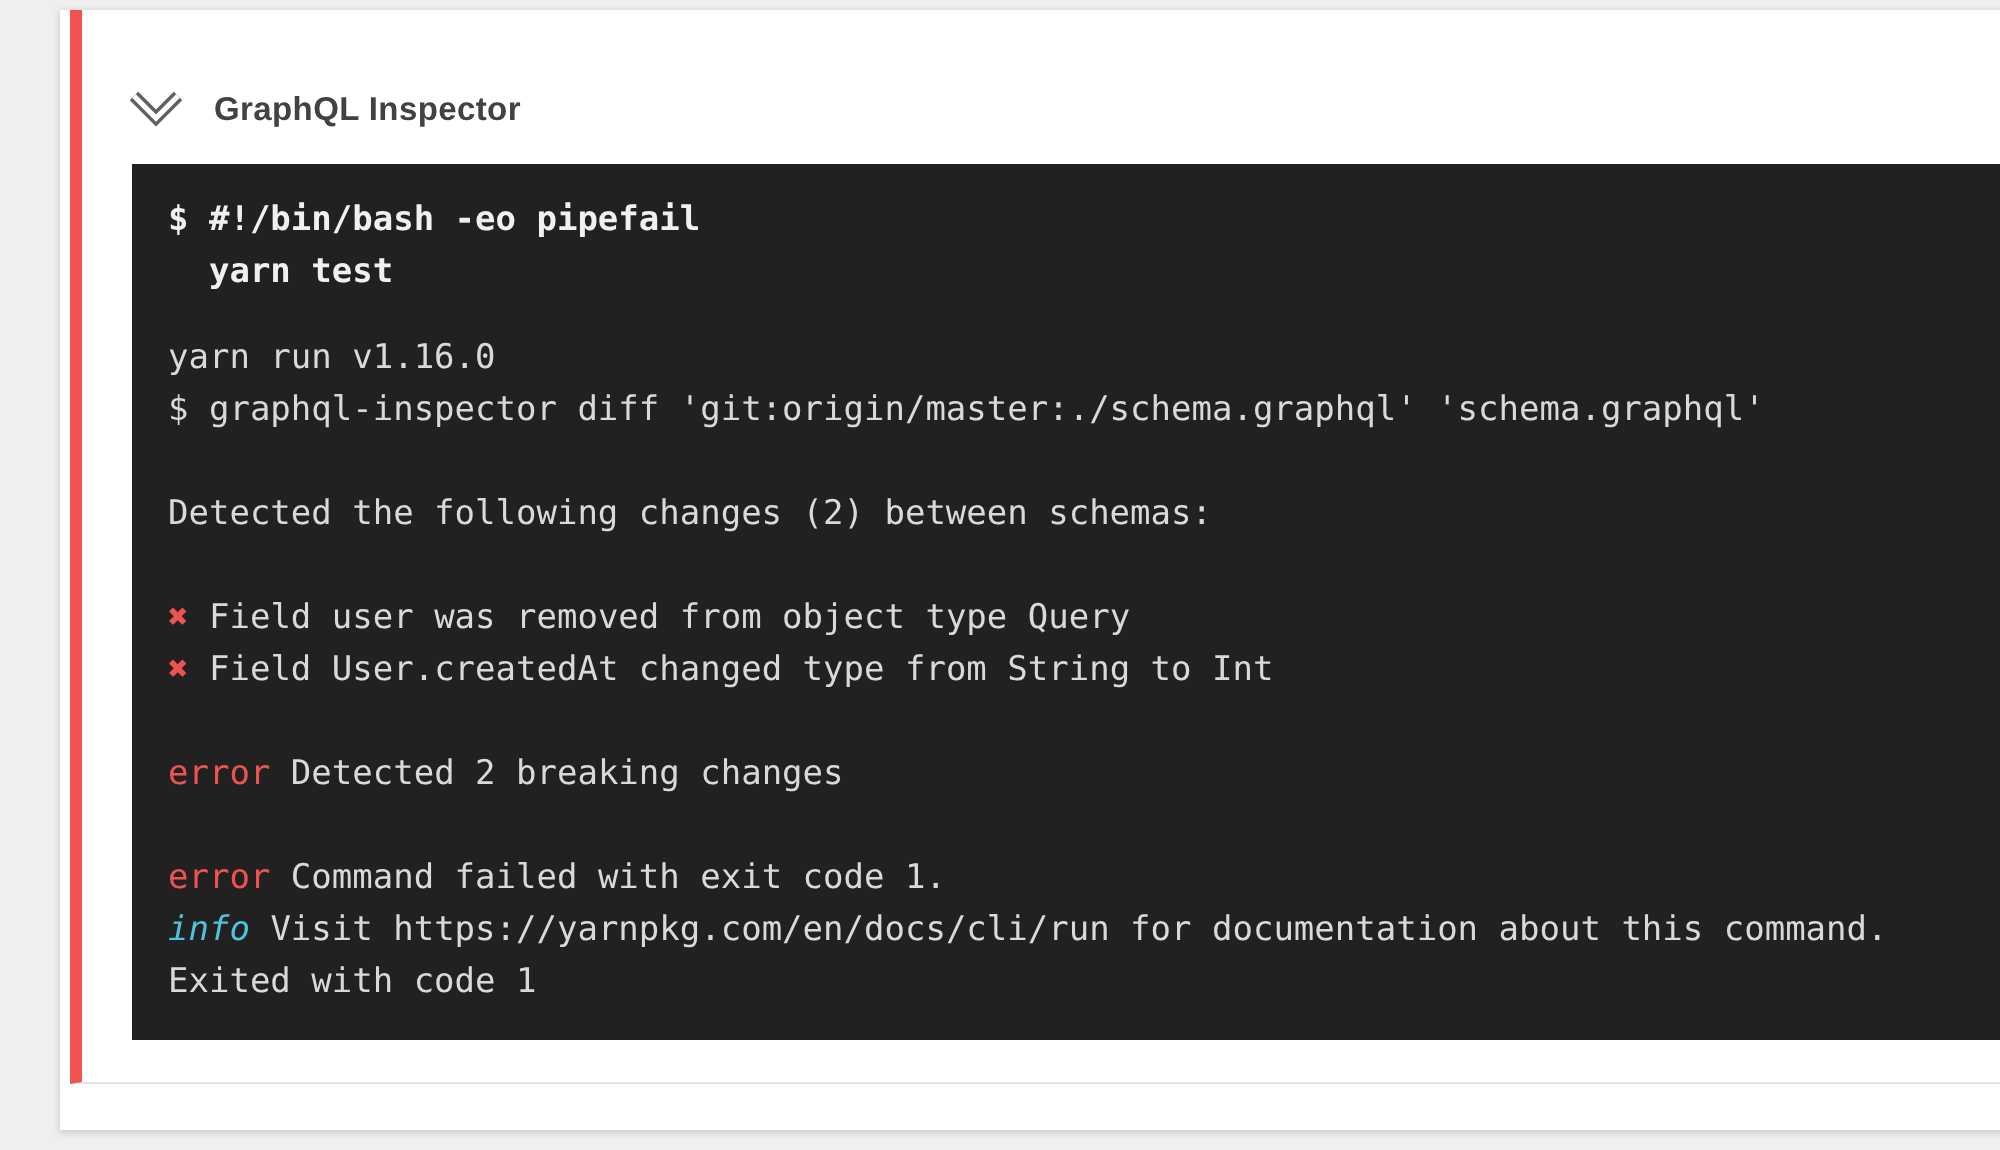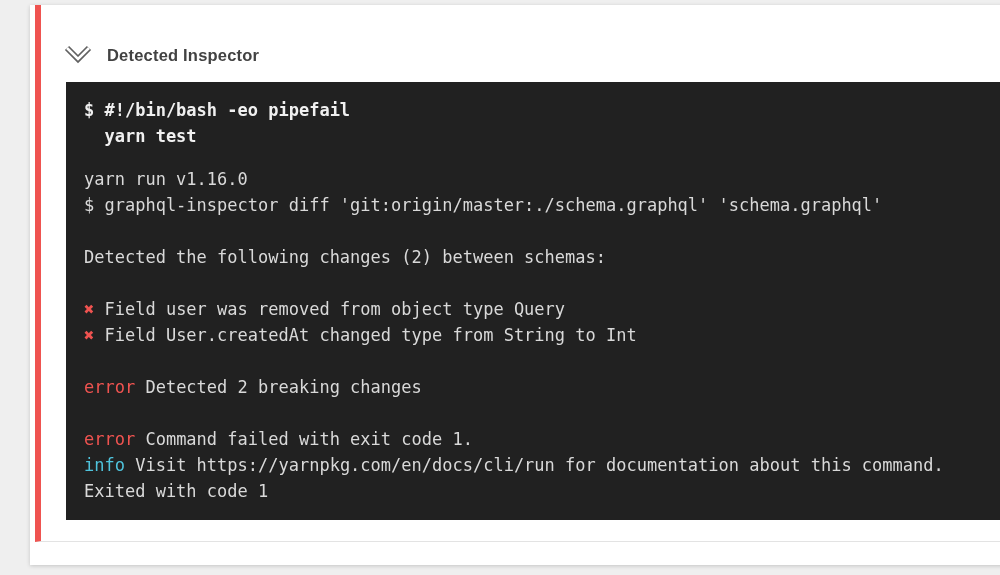--- a/index.html
+++ b/index.html
@@ -59,32 +59,32 @@
     color: var(--term-text, #d9d9d9);
     overflow: hidden;
   }
   .terminal div { white-space: pre; }
   .term-cmd {
     font-weight: bold;
     color: var(--term-cmd-text, #f0f0f0);
   }
   .term-out { margin-top: 17px; }
   .seg-error { color: var(--error-color, #ef5350); }
-  .seg-info  { color: var(--info-color, #4fc3dc); }
+  .seg-info  { color: var(--info-color, #4fc3dc); font-style: italic; }
 </style>
 </head>
 <body style="--page-bg: #efefef; --card-bg: #ffffff; --accent: #ef5350; --error-color: #ef5350; --info-color: #4fc3dc; --term-bg: #212121; --term-text: #d9d9d9; --term-cmd-text: #f0f0f0;">
 
 <div class="card">
   <div class="step">
     <div class="step-header">
       <svg class="chevron-icon" width="30" height="26" viewBox="0 0 30 26" aria-hidden="true">
         <path d="M4 6 L15 17 L26 6" fill="none" stroke="#616161" stroke-width="6" stroke-linecap="butt" stroke-linejoin="miter"></path>
         <path d="M4 6 L15 17 L26 6" fill="none" stroke="#ffffff" stroke-width="2.6" stroke-linecap="butt" stroke-linejoin="miter"></path>
       </svg>
-      <span class="step-title">Detected Inspector</span>
+      <span class="step-title">GraphQL Inspector</span>
     </div>
     <div class="terminal">
       <div class="term-cmd"><div>$ #!/bin/bash -eo pipefail</div><div>  yarn test</div></div>
       <div class="term-out"><div><span>yarn run v1.16.0</span></div><div><span>$ graphql-inspector diff 'git:origin/master:./schema.graphql' 'schema.graphql'</span></div><div>&nbsp;</div><div><span>Detected the following changes (2) between schemas:</span></div><div>&nbsp;</div><div><span class="seg-error">✖</span><span> Field user was removed from object type Query</span></div><div><span class="seg-error">✖</span><span> Field User.createdAt changed type from String to Int</span></div><div>&nbsp;</div><div><span class="seg-error">error</span><span> Detected 2 breaking changes</span></div><div>&nbsp;</div><div><span class="seg-error">error</span><span> Command failed with exit code 1.</span></div><div><span class="seg-info">info</span><span> Visit https://yarnpkg.com/en/docs/cli/run for documentation about this command.</span></div><div><span>Exited with code 1</span></div></div>
     </div>
   </div>
 </div>
 
 </body></html>

